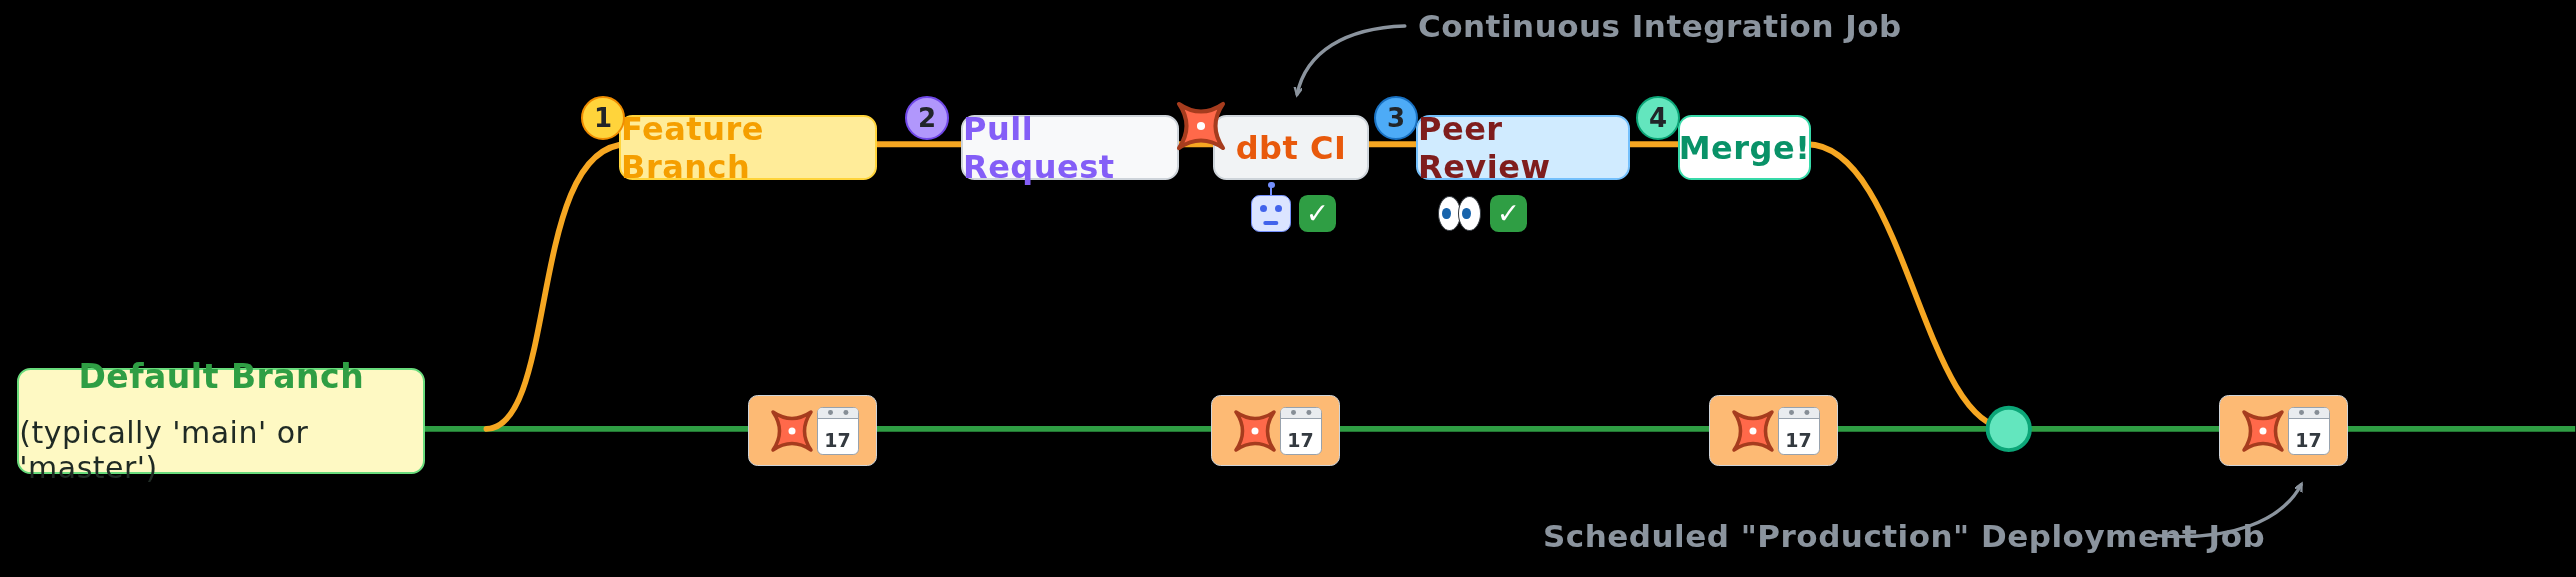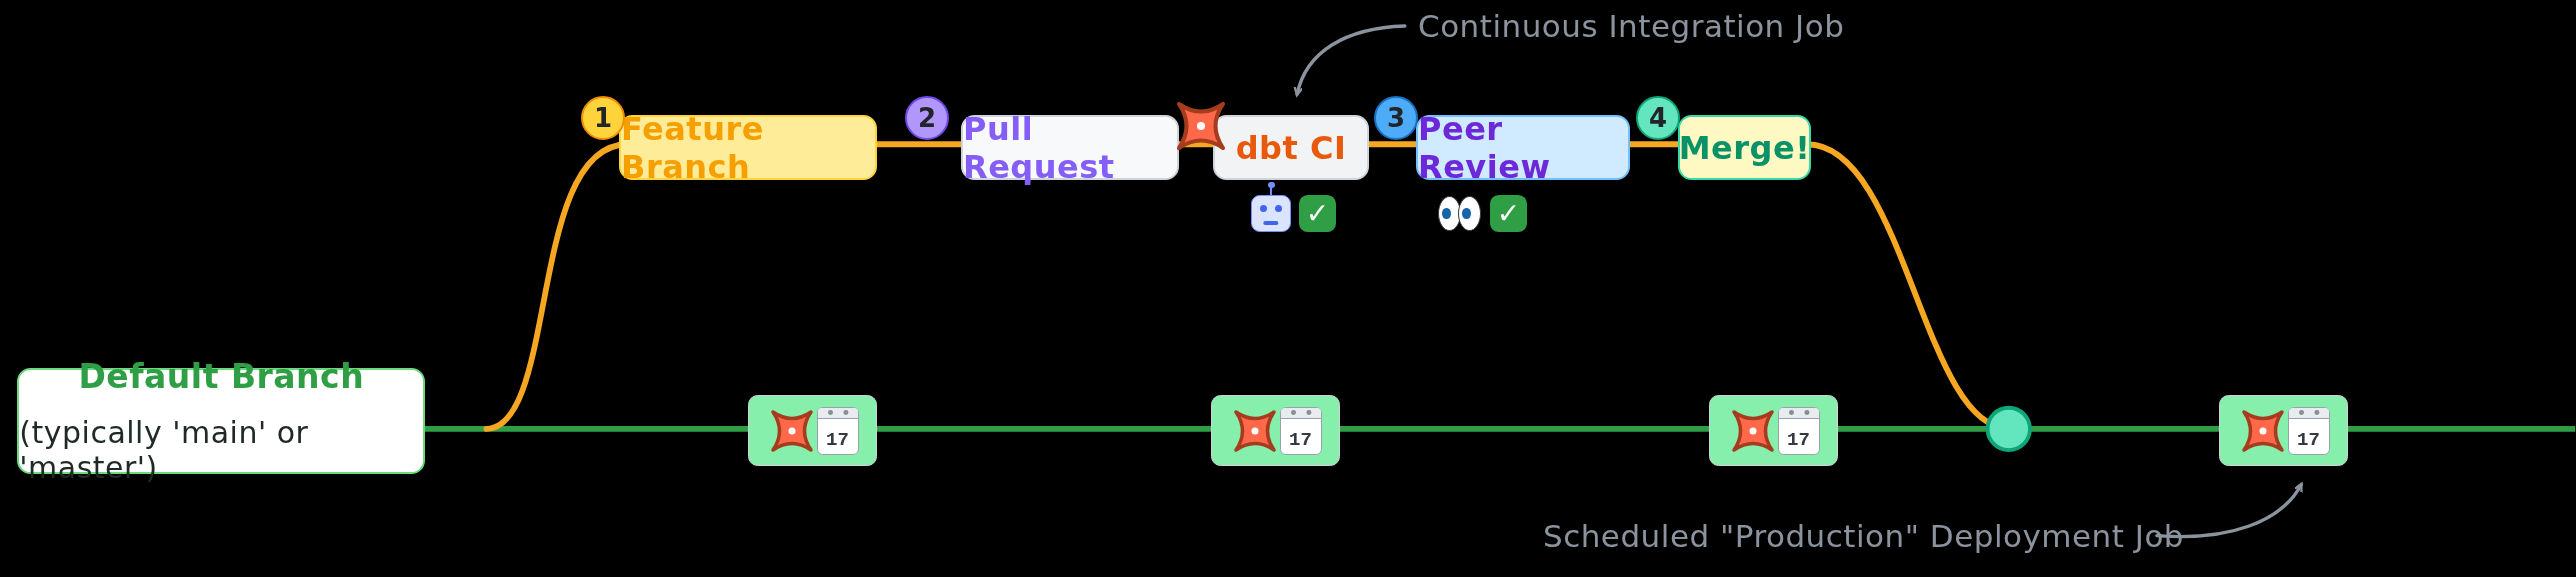--- a/index.html
+++ b/index.html
@@ -5,43 +5,43 @@
   html,body{margin:0;padding:0;background:#000;}
   .canvas{
     position:relative;width:2576px;height:577px;background:#000;
     font-family:"DejaVu Sans",sans-serif;overflow:hidden;
   }
   .wires{position:absolute;left:0;top:0;z-index:1;}
   .box{
     position:absolute;z-index:2;display:flex;align-items:center;justify-content:center;
     border-radius:13.5px;font-size:32px;font-weight:bold;letter-spacing:0.5px;
   }
-  .box-default{left:17.3px;top:368px;width:404px;height:102px;background:#ffffff;border:2.9px solid #69db7c;flex-direction:column;gap:19px;}
+  .box-default{left:17.3px;top:368px;width:404px;height:102px;background:#fef9c3;border:2.9px solid #69db7c;flex-direction:column;gap:19px;}
   .box-default .t1{color:#2f9e44;font-size:33px;font-weight:bold;}
   .box-default .t2{color:#1f2a24;font-size:30px;font-weight:normal;}
   .box-feature{left:619px;top:115px;width:254px;height:61px;background:#ffec99;border:2.9px solid #ffd43b;color:#f59f00;}
   .box-pr{left:949px;top:115px;width:214px;height:61px;background:#f8f9fa;border:2.9px solid #ced4da;color:#845ef7;margin-left:12px;}
   .box-dbtci{left:1213px;top:115px;width:152px;height:61px;background:#f1f3f5;border:2.9px solid #ced4da;color:#e8590c;text-align:right;}
-  .box-peer{left:1416px;top:115px;width:210px;height:61px;background:#d0ebff;border:2.9px solid #74c0fc;color:#6d28d9;}
-  .box-merge{left:1678px;top:115px;width:129px;height:61px;background:#fef9c3;border:2.9px solid #38d9a9;color:#099268;}
+  .box-peer{left:1416px;top:115px;width:210px;height:61px;background:#d0ebff;border:2.9px solid #74c0fc;color:#7f1d1d;}
+  .box-merge{left:1678px;top:115px;width:129px;height:61px;background:#ffffff;border:2.9px solid #38d9a9;color:#099268;}
   .num-circle{
     position:absolute;z-index:3;width:44px;height:44px;border-radius:50%;
     display:flex;align-items:center;justify-content:center;
     font-size:26px;font-weight:bold;color:#212529;box-sizing:border-box;border:2.9px solid;
   }
   .c1{left:581px;top:96px;background:#ffd43b;border-color:#f08c00;}
   .c2{left:905px;top:96px;background:#b197fc;border-color:#7048e8;}
   .c3{left:1374px;top:96px;background:#4dabf7;border-color:#1971c2;}
   .c4{left:1636px;top:96px;background:#63e6be;border-color:#0ca678;}
   .dbt{display:block;}
   .dbt-main{position:absolute;left:1172px;top:97px;width:58px;height:58px;z-index:4;}
   .sched{
-    position:absolute;z-index:2;width:127px;height:69px;background:#86efac;
+    position:absolute;z-index:2;width:127px;height:69px;background:#fdba74;
     border:1.9px solid #ced4da;border-radius:9.6px;
-    display:flex;align-items:center;justify-content:center;gap:0;font-family:Liberation Mono, monospace;
+    display:flex;align-items:center;justify-content:center;gap:0;
   }
   .s1{left:748px;top:395px;} .s2{left:1211px;top:395px;} .s3{left:1709px;top:395px;} .s4{left:2219px;top:395px;}
   .dbt-sm{width:50px;height:50px;}
   .cal{
     position:relative;width:42px;height:48px;background:#fff;border:1.9px solid #98a2ad;border-radius:5.8px;
     display:flex;align-items:flex-end;justify-content:center;box-sizing:border-box;
     font-size:19px;font-weight:bold;color:#343a40;padding-bottom:2.9px;
   }
   .cal::before{content:"";position:absolute;top:0;left:0;right:0;height:10.6px;background:#e9ecef;border-bottom:1.9px solid #98a2ad;border-radius:3.8px 3.8px 0 0;}
   .cal::after{content:"";position:absolute;top:2.9px;left:10.6px;width:4.8px;height:4.8px;border-radius:50%;background:#868e96;box-shadow:15.4px 0 0 #868e96;}
@@ -54,21 +54,21 @@
   .r-mouth{position:absolute;bottom:5.8px;left:50%;transform:translateX(-50%);width:15.4px;height:3.8px;background:#4263eb;border-radius:1.9px;}
   .eyes{position:absolute;left:1438px;top:196px;z-index:2;display:flex;}
   .eye{width:23px;height:35px;background:#fff;border:1.9px solid #343a40;border-radius:50%;position:relative;box-sizing:border-box;}
   .eye+.eye{margin-left:-2.9px;}
   .eye::after{content:"";position:absolute;left:2.9px;top:10.6px;width:8.7px;height:11.5px;border-radius:50%;background:#1864ab;}
   .check{
     position:absolute;z-index:2;width:37px;height:37px;background:#2f9e44;border-radius:8.7px;
     color:#fff;display:flex;align-items:center;justify-content:center;font-size:28px;font-weight:bold;
   }
   .ck1{left:1299px;top:195px;} .ck2{left:1490px;top:195px;}
-  .anno{position:absolute;z-index:2;color:#8b949e;font-size:31px;font-weight:400;letter-spacing:0.5px;white-space:nowrap;}
+  .anno{position:absolute;z-index:2;color:#8b949e;font-size:31px;font-weight:700;letter-spacing:0.5px;white-space:nowrap;}
   .anno-ci{left:1418px;top:7.7px;}
   .anno-deploy{left:1543px;top:518px;}
 </style>
 </head>
 <body>
 
 <div class="canvas">
 
   <svg class="wires" width="2576" height="577" viewBox="0 0 2677 600">
     <defs>

